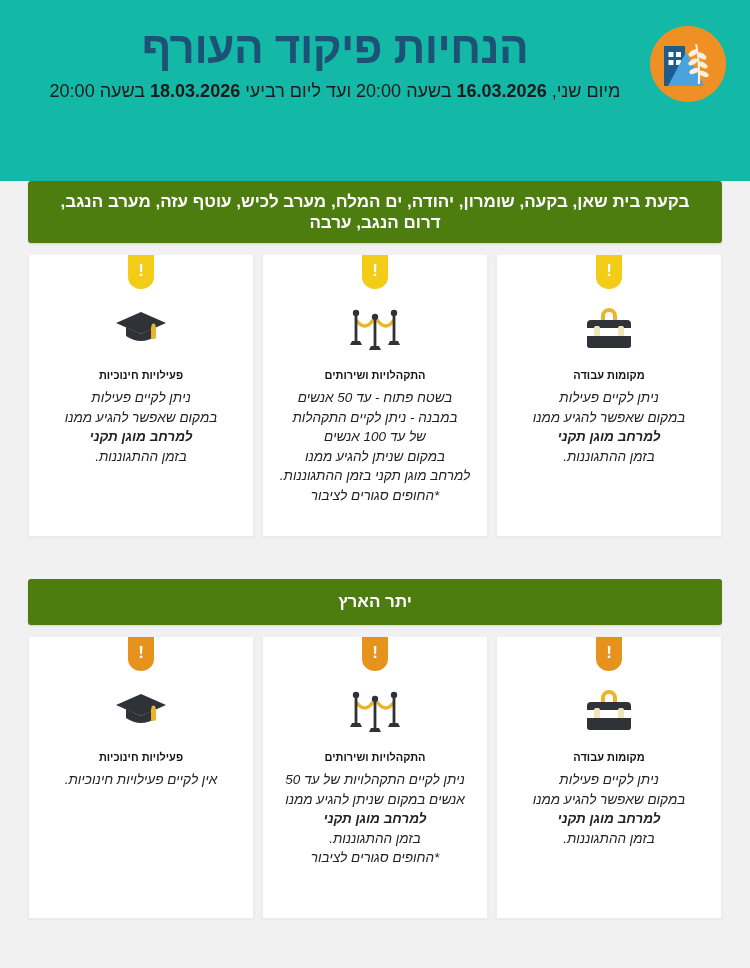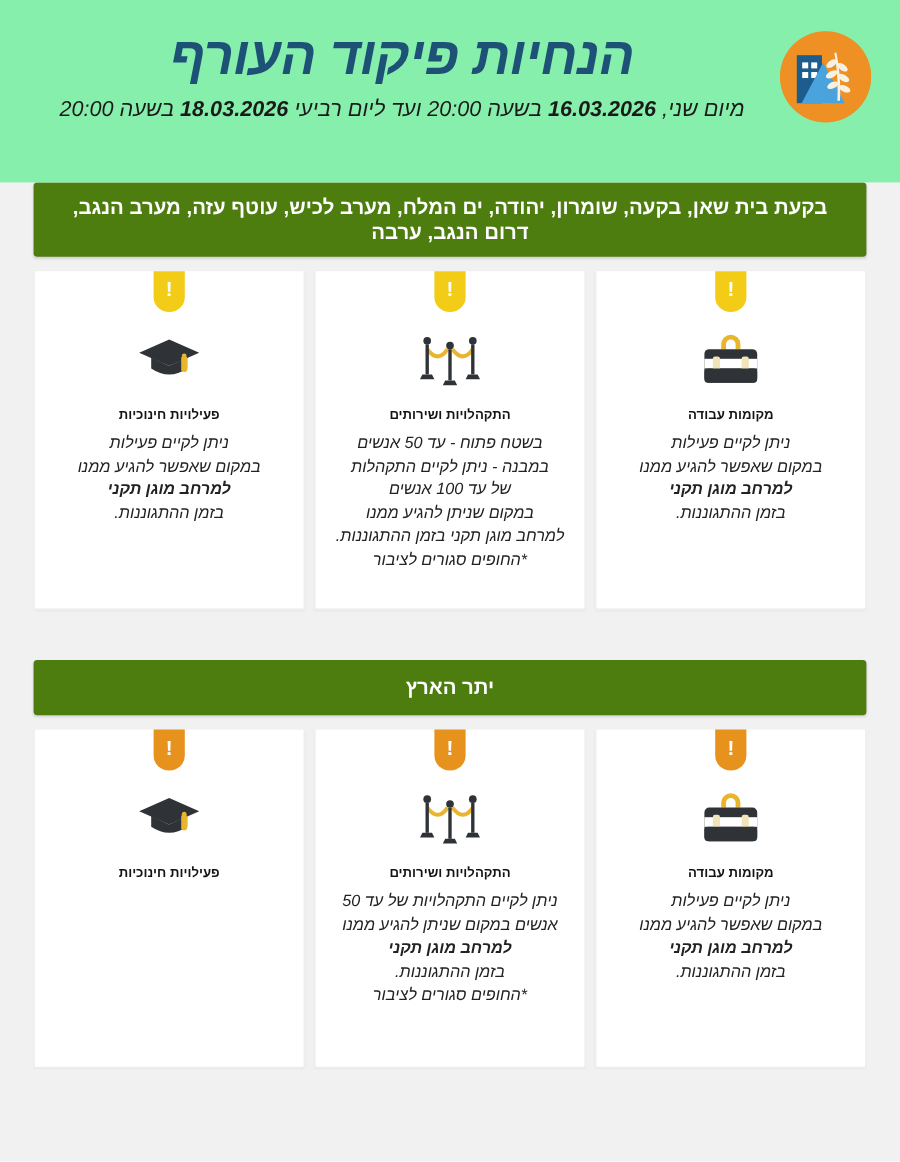--- a/index.html
+++ b/index.html
@@ -18,25 +18,24 @@
     position: relative;
     width: 750px;
     height: 968px;
     background: #f1f1f1;
     box-sizing: border-box;
   }
 
   
   .header {
     position: relative;
-    height: 152px;
-    background: #86efac;
+    height: 181px;
+    background: #14b8a6;
     padding: 0 24px;
     box-sizing: border-box;
-    font-style: italic;
   }
   .header-inner {
     display: flex;
     flex-direction: row;
     align-items: flex-start;
     justify-content: flex-start;
     padding-top: 26px;
   }
   .logo-badge {
     width: 76px;
@@ -348,18 +347,21 @@
         <div class="badge badge-orange">!</div>
         <div class="card-icon">
           <svg width="58" height="50" viewBox="0 0 58 50" aria-hidden="true">
             <path d="M29 8 L54 19 L29 30 L4 19 Z" fill="#2f3337"></path>
             <path d="M14 23 v9 q15 10 30 0 v-9 l-15 7 Z" fill="#2f3337"></path>
             <path d="M41.5 21.5 l2.5 1.2 v11 a3 3 0 0 1 -5 0 v-11 Z" fill="#e8b52c"></path>
             <circle cx="41.5" cy="21.5" r="2" fill="#e8b52c"></circle>
           </svg>
         </div>
         <h3 class="card-title">פעילויות חינוכיות</h3>
+        <p class="card-body">
+          <span class="line">אין לקיים פעילויות חינוכיות.</span>
+        </p>
       </div>
 
     </div>
   </div>
 
 </div>
 
 </body></html>

